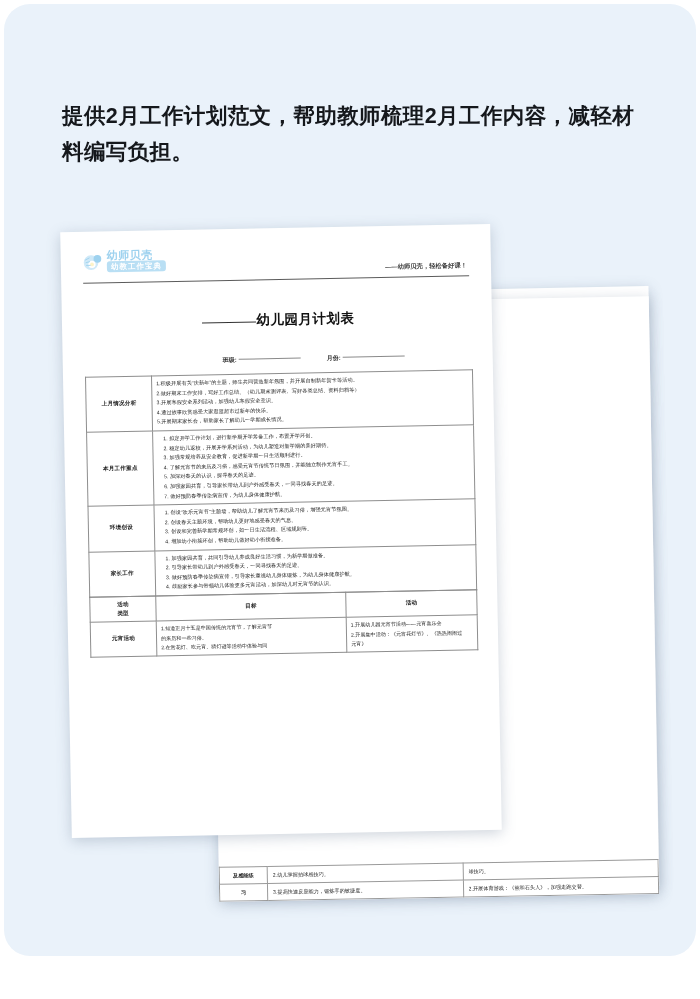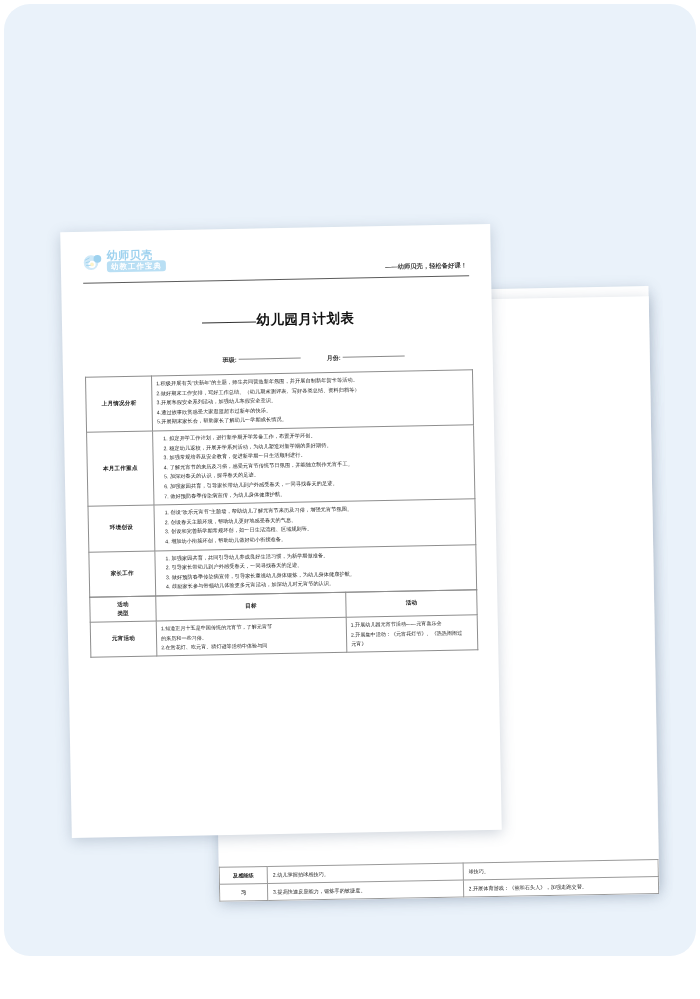--- a/index.html
+++ b/index.html
@@ -262,20 +262,21 @@
   td.lbl3{ width:48px; text-align:center; font-weight:700; }
   .spacer-block{ height:210px; }
 </style>
 </head>
 <body>
 
 <div id="stage">
 
   <div id="panel"></div>
 
+  <div id="heading">提供2月工作计划范文，帮助教师梳理2月工作内容，减轻材料编写负担。</div>
 
   <div class="doc" id="doc-back">
     <div class="page2">
       <div class="slogan2">——幼师贝壳，轻松备好课！</div>
       <div class="rule2"></div>
       <table class="plan2">
         <tbody>
             <tr>
           <td>
             <div class="li">活动：《元宵荷花灯》及元宵手工</div>

